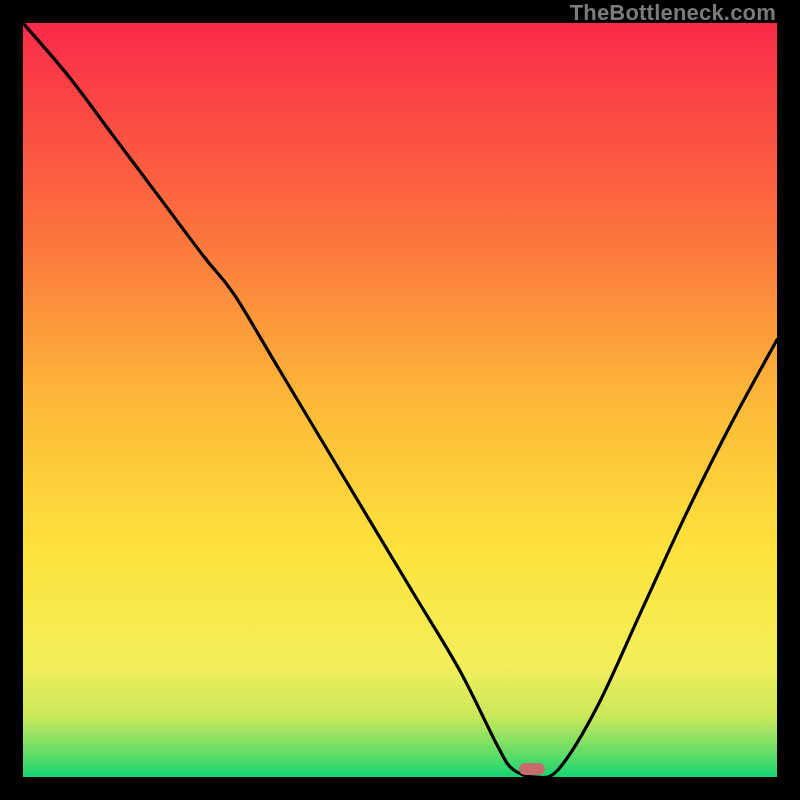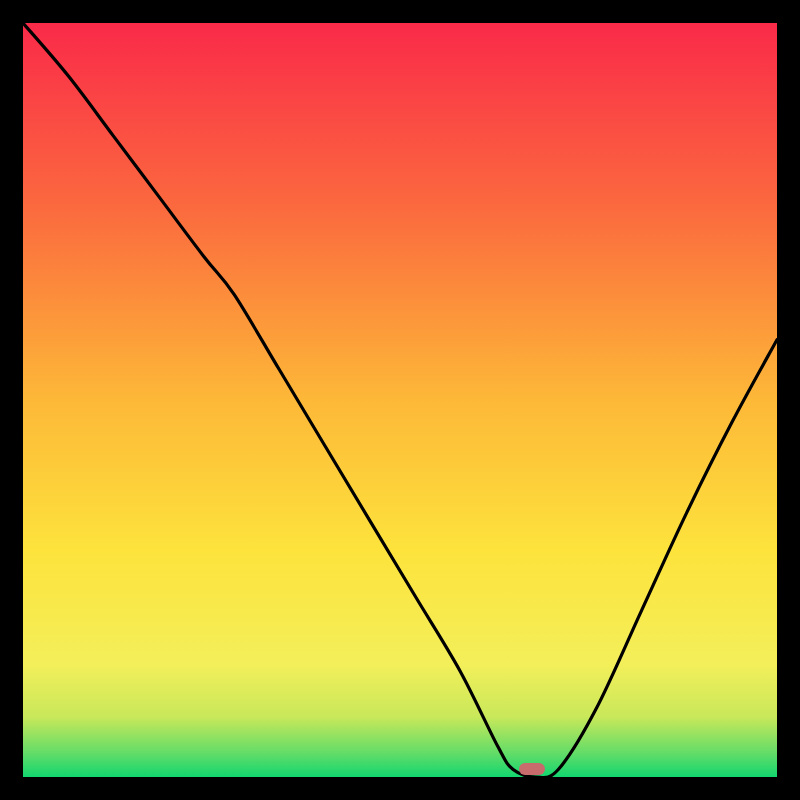--- a/index.html
+++ b/index.html
@@ -81,14 +81,15 @@
     </svg>
 
     <svg class="curve-svg" viewBox="0 0 754 754" preserveAspectRatio="none">
       <path id="curve-path" fill="none" stroke="#000" stroke-width="3.2" stroke-linecap="round" stroke-linejoin="round" d="M 0.0 0.0 C 7.5 8.8, 30.2 33.9, 45.2 52.8 C 60.3 71.6, 75.4 93.0, 90.5 113.1 C 105.6 133.2, 120.6 153.3, 135.7 173.4 C 150.8 193.5, 168.4 217.4, 181.0 233.7 C 193.5 250.1, 198.6 252.6, 211.1 271.4 C 223.7 290.3, 241.3 321.7, 256.4 346.8 C 271.4 372.0, 286.5 397.1, 301.6 422.2 C 316.7 447.4, 331.8 472.5, 346.8 497.6 C 361.9 522.8, 377.0 547.9, 392.1 573.0 C 407.2 598.2, 423.5 623.3, 437.3 648.4 C 451.1 673.6, 466.2 707.5, 475.0 723.8 C 483.8 740.2, 483.8 741.4, 490.1 746.5 C 496.4 751.5, 505.2 754.0, 512.7 754.0 C 520.3 754.0, 525.3 757.8, 535.3 746.5 C 545.4 735.2, 559.2 712.5, 573.0 686.1 C 586.9 659.8, 603.2 620.8, 618.3 588.1 C 633.4 555.4, 648.4 521.5, 663.5 490.1 C 678.6 458.7, 693.7 428.5, 708.8 399.6 C 723.8 370.7, 746.5 330.5, 754.0 316.7"></path>
     </svg>
 
     <div class="marker" id="marker" style="left: 495.95px; top: 740.46px; background: rgb(199, 107, 109);"></div>
 
   </div>
 
+  <div class="watermark">TheBottleneck.com</div>
 
 </div>
 
 </body></html>

